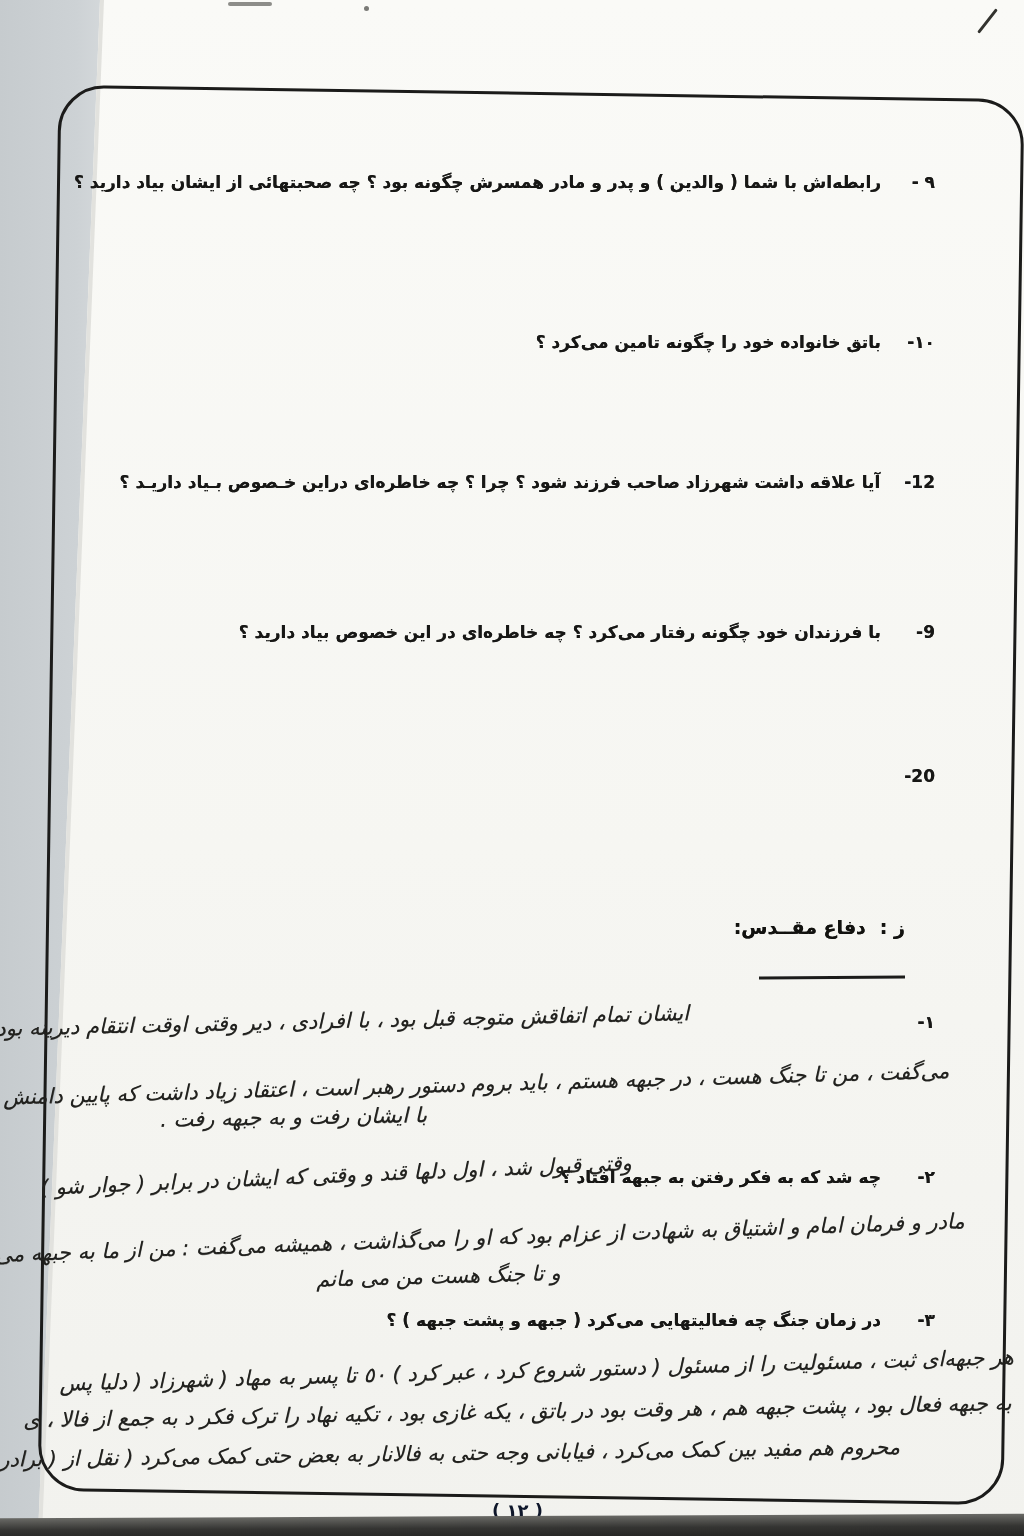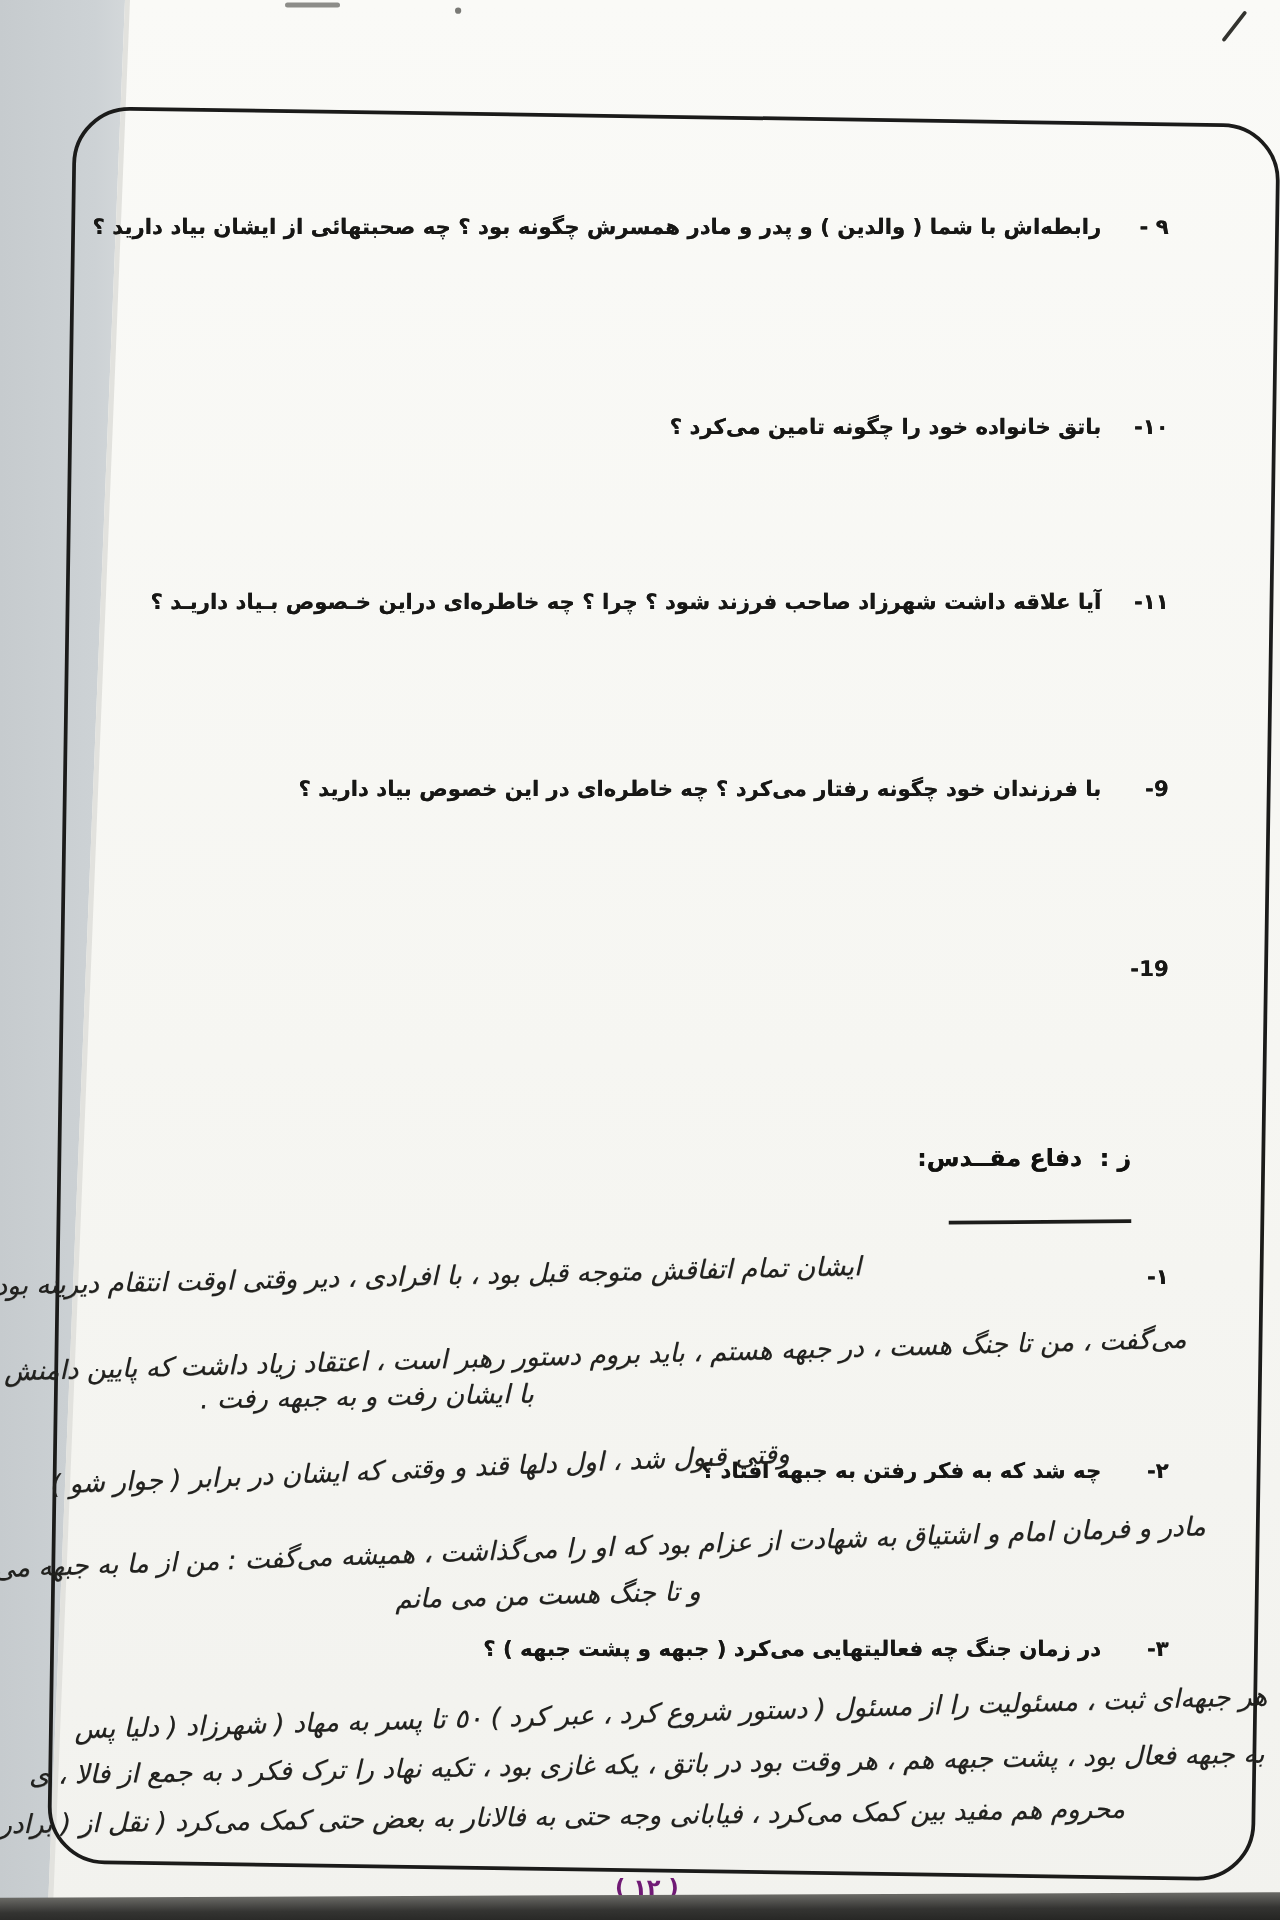--- a/index.html
+++ b/index.html
@@ -57,21 +57,21 @@
   .section-underline{height:3px;background:#1c1c1a;transform:rotate(-0.4deg);}
 
   
   .hw{
     direction:rtl;unicode-bidi:embed;white-space:nowrap;
     font-style:italic;color:#21211e;font-size:21px;line-height:1.3;
     transform-origin:right center;letter-spacing:.5px;
     text-shadow:.3px .3px 0 rgba(30,30,28,.55);
   }
   .page-num{
-    direction:rtl;color:#701a75;font-weight:bold;font-size:18px;letter-spacing:4px;
+    direction:rtl;color:#0f172a;font-weight:bold;font-size:18px;letter-spacing:4px;
   }
 </style>
 </head>
 <body>
 
 <div class="abs scan-edge-left"></div>
 <div class="abs paper-shadow"></div>
 <div class="abs speck-t1"></div>
 <div class="abs speck-dot"></div>
 <div class="abs speck-tr"></div>
@@ -81,31 +81,31 @@
   <span class="qnum">٩ -</span>
   <span>رابطه‌اش با شما ( والدین ) و پدر و مادر همسرش چگونه بود ؟ چه صحبتهائی از ایشان بیاد دارید ؟</span>
 </div>
 
 <div class="abs printed" style="right:89px;top:330px;">
   <span class="qnum">١٠-</span>
   <span>باتق خانواده خود را چگونه تامین می‌کرد ؟</span>
 </div>
 
 <div class="abs printed" style="right:89px;top:470px;">
-  <span class="qnum">١١-</span>
+  <span class="qnum">12-</span>
   <span>آیا علاقه داشت شهرزاد صاحب فرزند شود ؟ چرا ؟ چه خاطره‌ای دراین خـصوص بـیاد داریـد ؟</span>
 </div>
 
 <div class="abs printed" style="right:89px;top:620px;">
   <span class="qnum">9-</span>
   <span>با فرزندان خود چگونه رفتار می‌کرد ؟ چه خاطره‌ای در این خصوص بیاد دارید ؟</span>
 </div>
 
 <div class="abs printed" style="right:89px;top:764px;">
-  <span class="qnum">19-</span>
+  <span class="qnum">20-</span>
 </div>
 
 <div class="abs section-title" style="right:119px;top:916px;">
   <span>ز :</span>
   <span>دفاع مقــدس:</span>
 </div>
 <div class="abs section-underline" style="right:119px;top:976px;width:146px;"></div>
 
 <div class="abs printed" style="right:89px;top:1010px;">
   <span class="qnum">١-</span>

